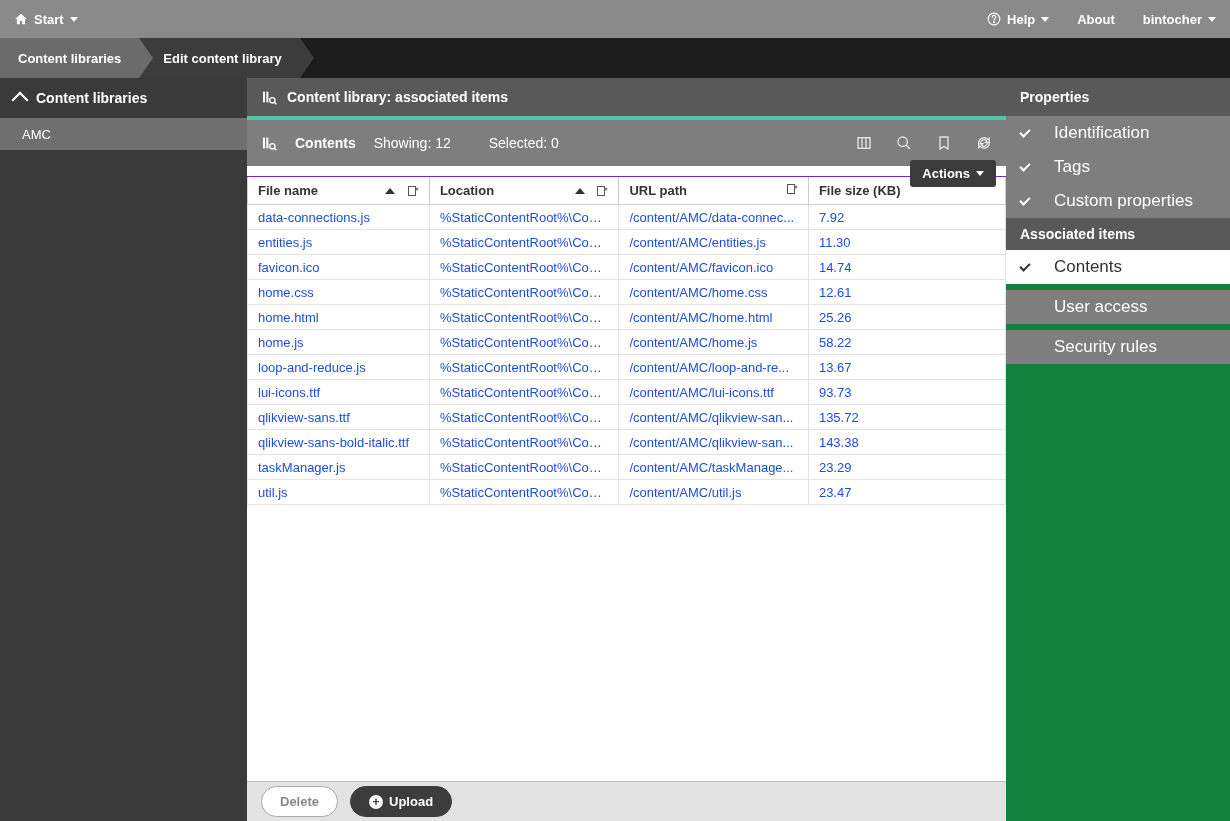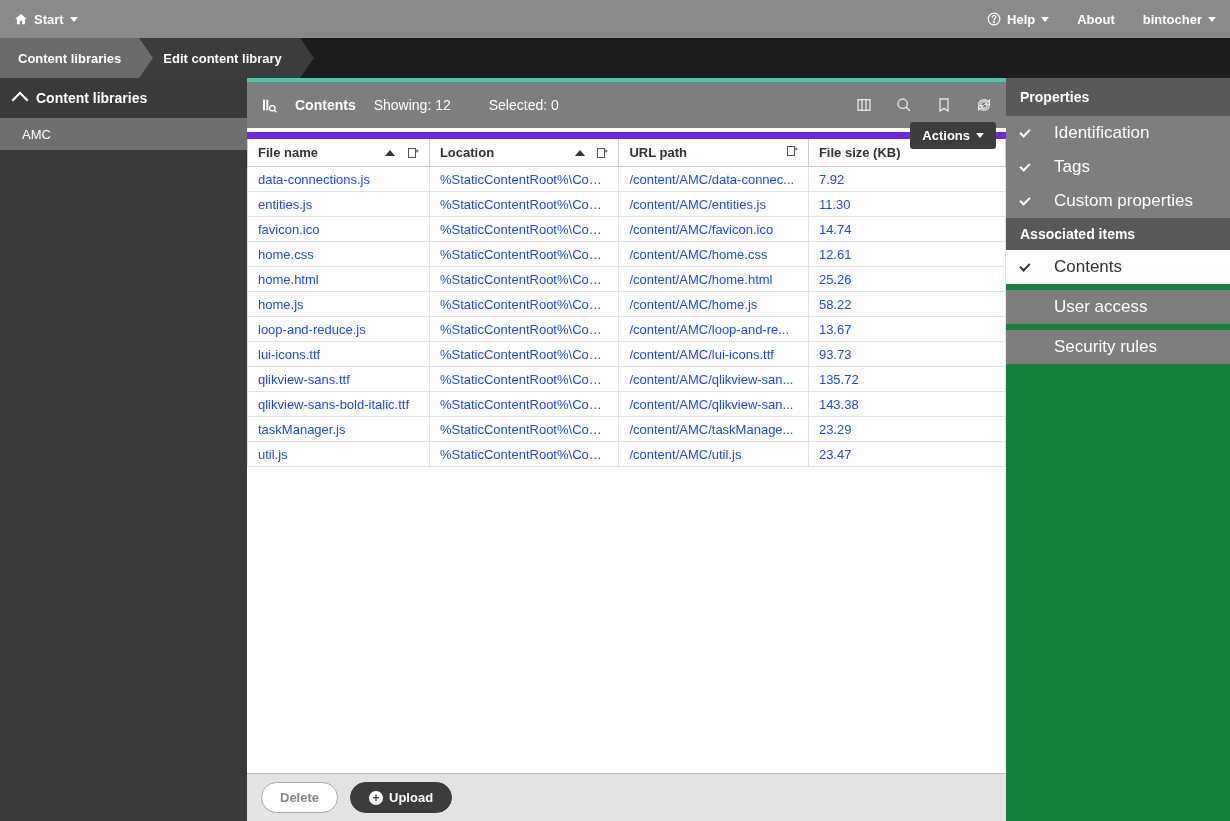--- a/index.html
+++ b/index.html
@@ -41,34 +41,34 @@
 .teal-line { height: 4px; background: #4fc7a8; }
 
 
 .toolbar { height: 46px; background: #7e7e7e; display: flex; align-items: center; padding: 0 14px; gap: 18px; position: relative; }
 .toolbar-label { font-size: 14px; font-weight: bold; }
 .toolbar-info { font-size: 14px; }
 .toolbar-icons { margin-left: auto; display: flex; gap: 24px; align-items: center; }
 .tb-icon { width: 16px; height: 16px; cursor: pointer; opacity: 0.8; }
 
 
-.actions-row { background: #fff; padding: 0 10px 4px; display: flex; justify-content: flex-end; border-bottom: 7px solid #6d28d9; position: relative; }
+.actions-row { background: #fff; padding: 6px 10px 4px; display: flex; justify-content: flex-end; border-bottom: 1px solid #6d28d9; position: relative; }
 .actions-btn { background: #3c3c3c; color: #fff; border: none; padding: 6px 12px; border-radius: 3px; font-size: 13px; cursor: pointer; display: flex; align-items: center; gap: 6px; font-weight: bold; position: absolute; right: 10px; top: -6px; z-index: 5; }
 
 
 .table-wrap { flex: 1; overflow: auto; background: #fff; }
 table { width: 100%; border-collapse: collapse; font-size: 13px; color: #444; }
 th { text-align: left; padding: 6px 10px; background: #fff; border: 1px solid #ccc; border-top: none; font-weight: bold; color: #333; font-size: 13px; position: relative; }
 th .sort-icons { float: right; display: flex; gap: 4px; align-items: center; }
 .sort-tri { width: 0; height: 0; border-left: 5px solid transparent; border-right: 5px solid transparent; border-bottom: 6px solid #333; }
 td { padding: 4px 10px; border: 1px solid #e3e3e3; color: #1d4ed8; white-space: nowrap; overflow: hidden; text-overflow: ellipsis; max-width: 0; }
 tbody tr { height: 25px; }
 
 
-.footer { height: 48px; background: #e3e3e3; border-top: 1px solid #bbb; display: flex; align-items: center; padding: 6px 14px; gap: 12px; }
+.footer { height: 40px; background: #e3e3e3; border-top: 1px solid #bbb; display: flex; align-items: center; padding: 6px 14px; gap: 12px; }
 .btn { padding: 7px 18px; border-radius: 16px; font-size: 13px; font-weight: bold; cursor: pointer; display: flex; align-items: center; gap: 6px; border: 1px solid #aaa; }
 .btn-delete { background: #fff; color: #888; }
 .btn-upload { background: #3c3c3c; color: #fff; border: 1px solid #3c3c3c; }
 .plus-circle { width: 14px; height: 14px; border-radius: 50%; background: #fff; color: #3c3c3c; display: inline-flex; align-items: center; justify-content: center; font-size: 12px; font-weight: bold; }
 
 
 .right-panel { width: 224px; background: #15803d; display: flex; flex-direction: column; }
 .rp-header { height: 38px; background: #595959; display: flex; align-items: center; padding: 0 14px; font-weight: bold; font-size: 14px; }
 .rp-item { height: 34px; display: flex; align-items: center; padding: 0 14px; gap: 24px; font-size: 17px; cursor: pointer; }
 .rp-section-gray { background: #7e7e7e; }
@@ -126,20 +126,29 @@
       <span class="chevron-up"></span>
       <span>Content libraries</span>
     </div>
     <div class="sidebar-item">
       <span>AMC</span>
     </div>
   </div>
 
   <div class="content">
     <div class="content-main">
+      <div class="content-header">
+        <svg width="16" height="16" viewBox="0 0 24 24" fill="#fff">
+            <rect x="3" y="4" width="3" height="16"></rect>
+            <rect x="8" y="4" width="3" height="16"></rect>
+            <circle cx="17" cy="17" r="4" fill="none" stroke="#fff" stroke-width="2"></circle>
+            <line x1="20" y1="20" x2="23" y2="23" stroke="#fff" stroke-width="2"></line>
+          </svg>
+        <span>Content library: associated items</span>
+      </div>
       <div class="teal-line"></div>
 
       <div class="toolbar">
         <svg width="16" height="16" viewBox="0 0 24 24" fill="#fff">
             <rect x="3" y="4" width="3" height="16"></rect>
             <rect x="8" y="4" width="3" height="16"></rect>
             <circle cx="17" cy="17" r="4" fill="none" stroke="#fff" stroke-width="2"></circle>
             <line x1="20" y1="20" x2="23" y2="23" stroke="#fff" stroke-width="2"></line>
           </svg>
         <span class="toolbar-label">Contents</span>

